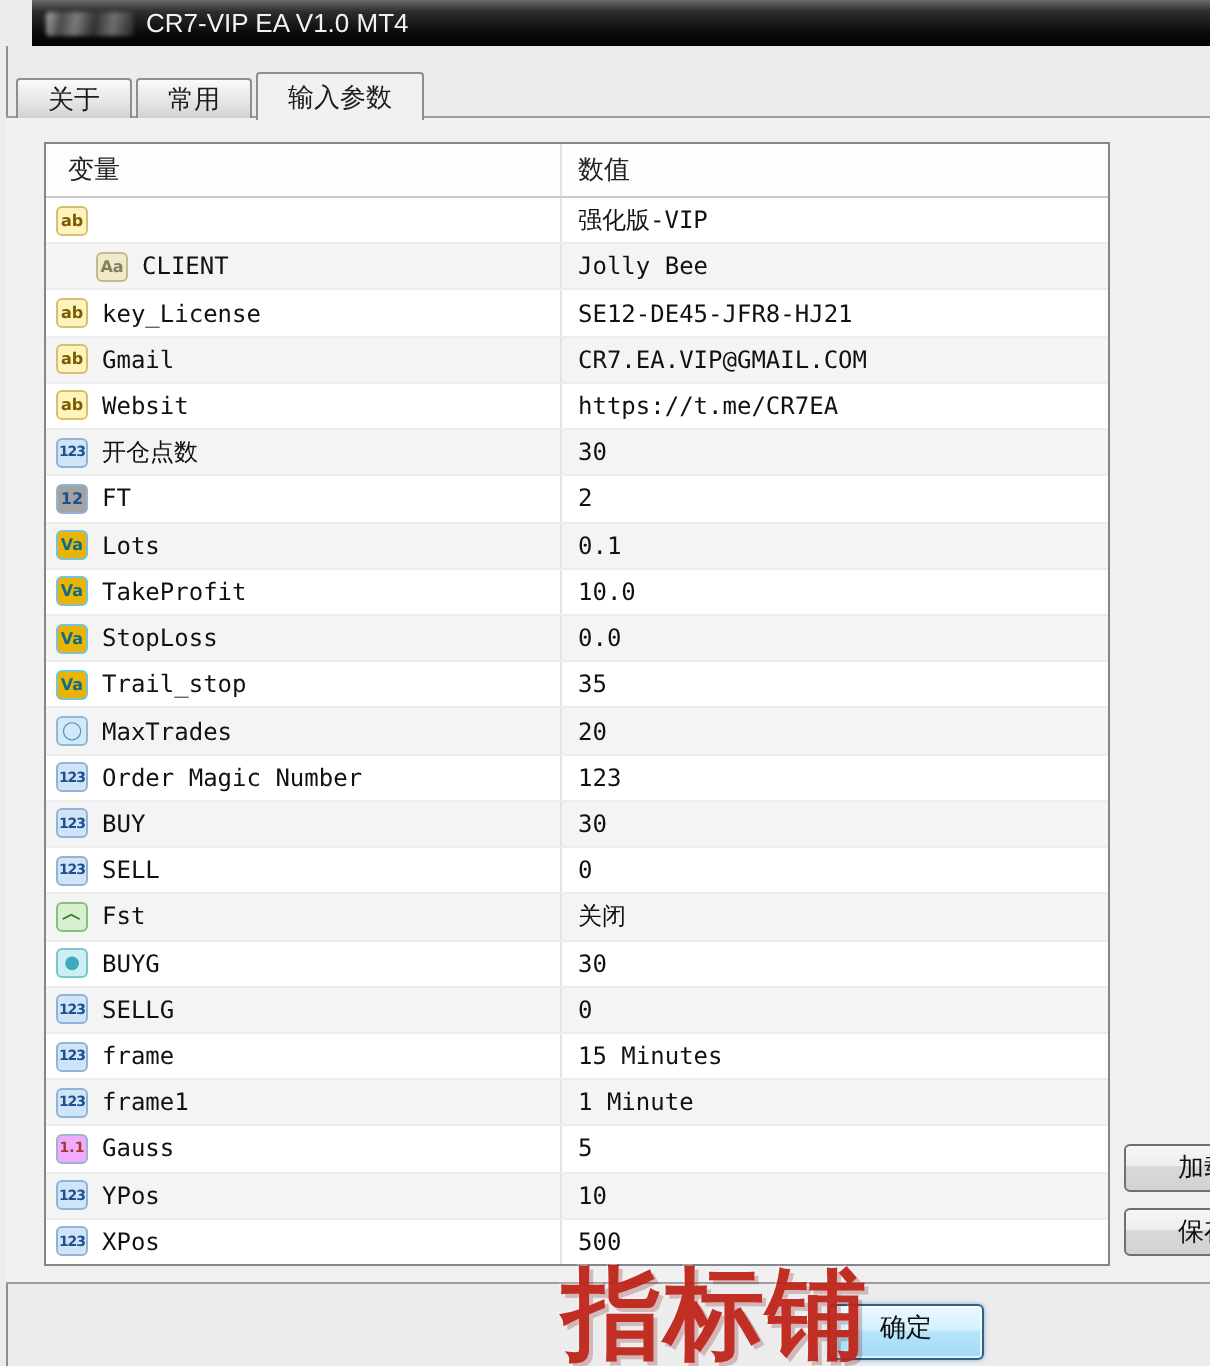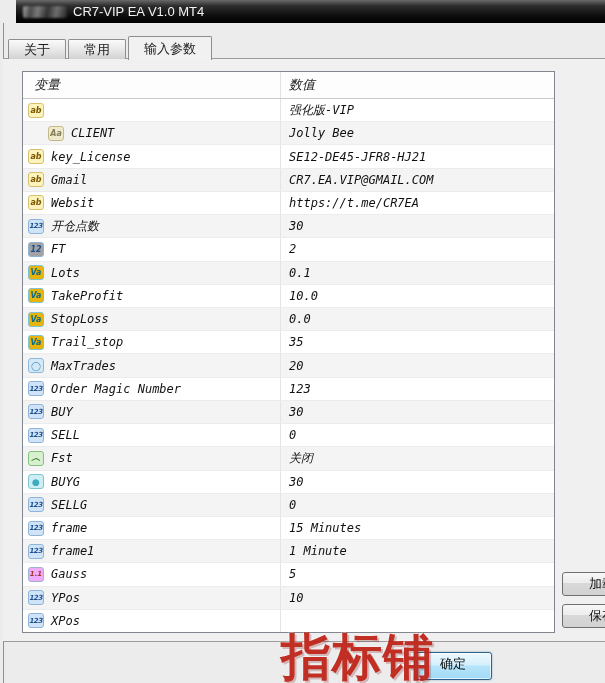--- a/index.html
+++ b/index.html
@@ -27,21 +27,21 @@
     height:19px;line-height:19px;padding:0 15px;margin-right:2px;font-size:13px;color:#1c1c1c;
     background:linear-gradient(#fafafa,#e4e4e4 60%,#d2d2d2);
     border:1px solid #8e8e8e;border-bottom:none;border-radius:2px 2px 0 0;
   }
   .tab.active{
     height:23px;line-height:23px;background:#f1f1f1;margin-bottom:-1px;z-index:5;position:relative;
   }
   
   .page{
     position:absolute;left:3px;top:58px;width:602px;height:582px;background:#f0f0f0;
-    border-top:1px solid #9c9c9c;border-bottom:1px solid #9c9c9c;font-style:italic;
+    border-top:1px solid #9c9c9c;border-bottom:1px solid #9c9c9c;
   }
   
   .ptable{
     position:absolute;left:19px;top:12px;width:533px;height:562px;background:#ffffff;
     border:1px solid #82878f;display:flex;flex-direction:column;box-sizing:border-box;
   }
   .thead{display:flex;height:26px;min-height:26px;background:#fdfdfd;border-bottom:1px solid #c9c9c9;font-size:13px;color:#222;}
   .th-name{width:258px;box-sizing:border-box;padding-left:11px;line-height:26px;border-right:1px solid #e2e2e2;}
   .th-val{flex:1;padding-left:8px;line-height:26px;}
   .tbody{flex:1;display:flex;flex-direction:column;}
@@ -266,20 +266,21 @@
             <span class="pic pic-int">123</span>
             <span class="nm">YPos</span>
           </div>
           <div class="val-cell">10</div>
         </div>
         <div class="prow">
           <div class="name-cell">
             <span class="pic pic-int">123</span>
             <span class="nm">XPos</span>
           </div>
+          <div class="val-cell">500</div>
         </div>
       </div>
   </div>
 </div>
 
 <div class="side-btn btn-load">加载</div>
 <div class="side-btn btn-save">保存</div>
 
 <div class="ok-btn">确定</div>
 

